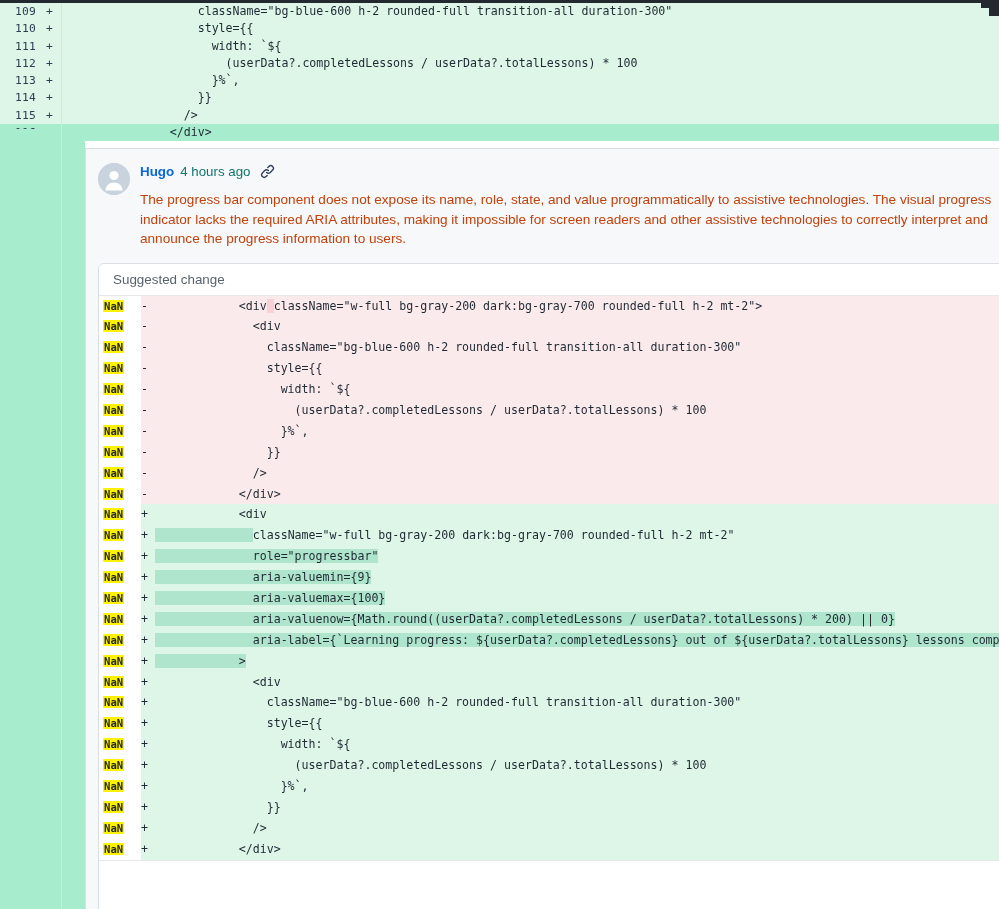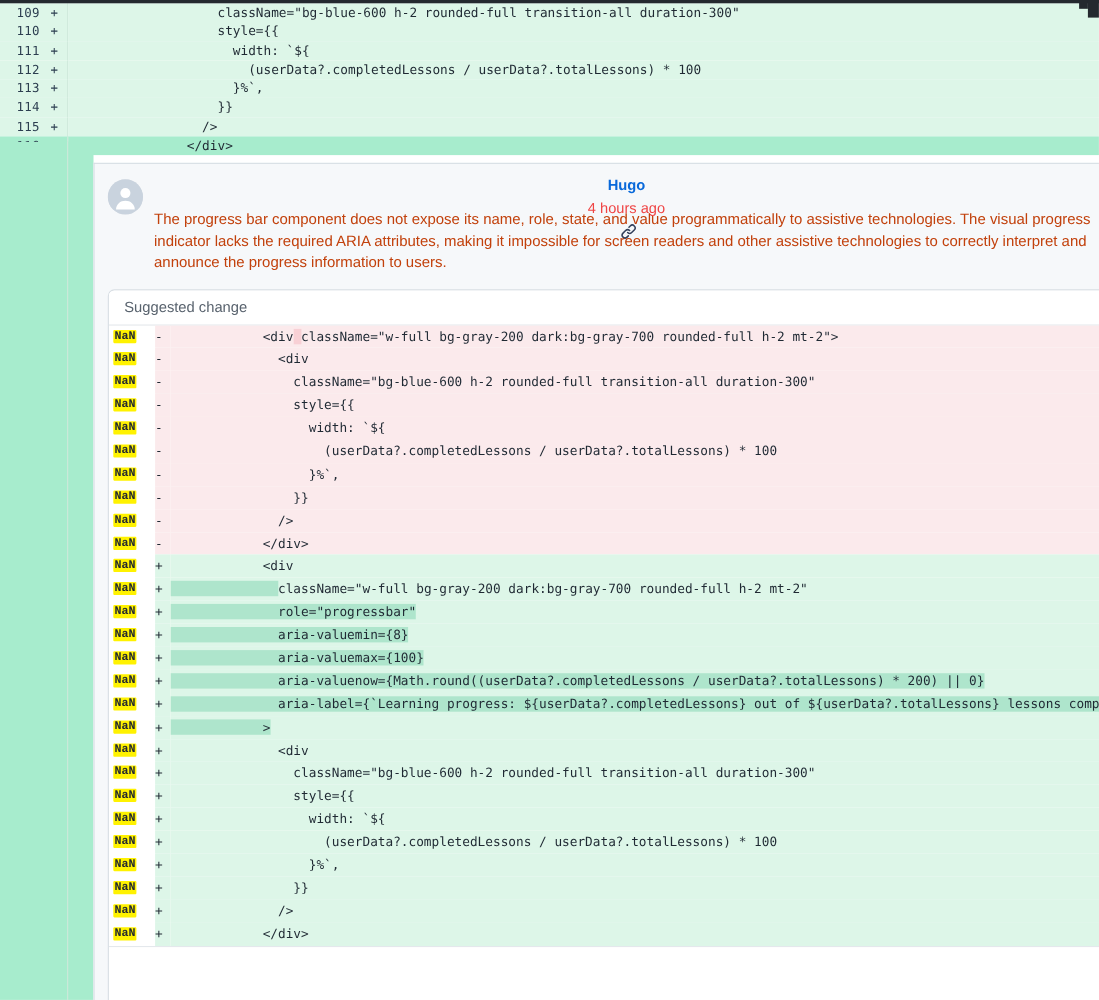--- a/index.html
+++ b/index.html
@@ -143,29 +143,28 @@
   .head-body {
     flex: 1 1 auto;
     padding-left: 10px;
   }
   .meta-line {
     display: flex;
     align-items: center;
     gap: 6px;
     height: 20px;
     font-size: 13.3px;
-    flex-direction: column;
   }
   .author {
     color: #0969da;
     font-weight: bold;
     font-size: 13.4px;
   }
   .timestamp {
-    color: #ef4444;
+    color: #0f766e;
     font-size: 13.3px;
   }
   .link-icon {
     display: inline-flex;
     align-items: center;
     margin-left: 4px;
     color: #34415c;
   }
   .comment-body {
     margin-top: 9px;
@@ -206,21 +205,20 @@
     white-space: pre;
   }
   .sug-gutter {
     flex: 0 0 42px;
     width: 42px;
     box-sizing: border-box;
     padding-left: 4px;
     font-size: 10.6px;
     font-weight: bold;
     color: #24292f;
-    font-family: Liberation Mono, monospace;
   }
   .sug-gutter .nan {
     background: #fff200;
     padding: 0 1px;
     border-radius: 1px;
   }
   .sug-sign {
     flex: 0 0 14px;
     width: 14px;
     box-sizing: border-box;
@@ -325,21 +323,21 @@
             <div class="sug-row"><div class="sug-gutter"><span class="nan">NaN</span></div><div class="sug-sign sug-del">-</div><div class="sug-code sug-del">                style={{</div></div>
             <div class="sug-row"><div class="sug-gutter"><span class="nan">NaN</span></div><div class="sug-sign sug-del">-</div><div class="sug-code sug-del">                  width: `${</div></div>
             <div class="sug-row"><div class="sug-gutter"><span class="nan">NaN</span></div><div class="sug-sign sug-del">-</div><div class="sug-code sug-del">                    (userData?.completedLessons / userData?.totalLessons) * 100</div></div>
             <div class="sug-row"><div class="sug-gutter"><span class="nan">NaN</span></div><div class="sug-sign sug-del">-</div><div class="sug-code sug-del">                  }%`,</div></div>
             <div class="sug-row"><div class="sug-gutter"><span class="nan">NaN</span></div><div class="sug-sign sug-del">-</div><div class="sug-code sug-del">                }}</div></div>
             <div class="sug-row"><div class="sug-gutter"><span class="nan">NaN</span></div><div class="sug-sign sug-del">-</div><div class="sug-code sug-del">              /&gt;</div></div>
             <div class="sug-row"><div class="sug-gutter"><span class="nan">NaN</span></div><div class="sug-sign sug-del">-</div><div class="sug-code sug-del">            &lt;/div&gt;</div></div>
             <div class="sug-row"><div class="sug-gutter"><span class="nan">NaN</span></div><div class="sug-sign sug-add">+</div><div class="sug-code sug-add">            &lt;div</div></div>
             <div class="sug-row"><div class="sug-gutter"><span class="nan">NaN</span></div><div class="sug-sign sug-add">+</div><div class="sug-code sug-add"><span class="wh-add">              </span>className="w-full bg-gray-200 dark:bg-gray-700 rounded-full h-2 mt-2"</div></div>
             <div class="sug-row"><div class="sug-gutter"><span class="nan">NaN</span></div><div class="sug-sign sug-add">+</div><div class="sug-code sug-add"><span class="wh-add">              role="progressbar"</span></div></div>
-            <div class="sug-row"><div class="sug-gutter"><span class="nan">NaN</span></div><div class="sug-sign sug-add">+</div><div class="sug-code sug-add"><span class="wh-add">              aria-valuemin={8}</span></div></div>
+            <div class="sug-row"><div class="sug-gutter"><span class="nan">NaN</span></div><div class="sug-sign sug-add">+</div><div class="sug-code sug-add"><span class="wh-add">              aria-valuemin={9}</span></div></div>
             <div class="sug-row"><div class="sug-gutter"><span class="nan">NaN</span></div><div class="sug-sign sug-add">+</div><div class="sug-code sug-add"><span class="wh-add">              aria-valuemax={100}</span></div></div>
             <div class="sug-row"><div class="sug-gutter"><span class="nan">NaN</span></div><div class="sug-sign sug-add">+</div><div class="sug-code sug-add"><span class="wh-add">              aria-valuenow={Math.round((userData?.completedLessons / userData?.totalLessons) * 200) || 0}</span></div></div>
             <div class="sug-row"><div class="sug-gutter"><span class="nan">NaN</span></div><div class="sug-sign sug-add">+</div><div class="sug-code sug-add"><span class="wh-add">              aria-label={`Learning progress: ${userData?.completedLessons} out of ${userData?.totalLessons} lessons completed`}</span></div></div>
             <div class="sug-row"><div class="sug-gutter"><span class="nan">NaN</span></div><div class="sug-sign sug-add">+</div><div class="sug-code sug-add"><span class="wh-add">            &gt;</span></div></div>
             <div class="sug-row"><div class="sug-gutter"><span class="nan">NaN</span></div><div class="sug-sign sug-add">+</div><div class="sug-code sug-add">              &lt;div</div></div>
             <div class="sug-row"><div class="sug-gutter"><span class="nan">NaN</span></div><div class="sug-sign sug-add">+</div><div class="sug-code sug-add">                className="bg-blue-600 h-2 rounded-full transition-all duration-300"</div></div>
             <div class="sug-row"><div class="sug-gutter"><span class="nan">NaN</span></div><div class="sug-sign sug-add">+</div><div class="sug-code sug-add">                style={{</div></div>
             <div class="sug-row"><div class="sug-gutter"><span class="nan">NaN</span></div><div class="sug-sign sug-add">+</div><div class="sug-code sug-add">                  width: `${</div></div>
             <div class="sug-row"><div class="sug-gutter"><span class="nan">NaN</span></div><div class="sug-sign sug-add">+</div><div class="sug-code sug-add">                    (userData?.completedLessons / userData?.totalLessons) * 100</div></div>
             <div class="sug-row"><div class="sug-gutter"><span class="nan">NaN</span></div><div class="sug-sign sug-add">+</div><div class="sug-code sug-add">                  }%`,</div></div>

